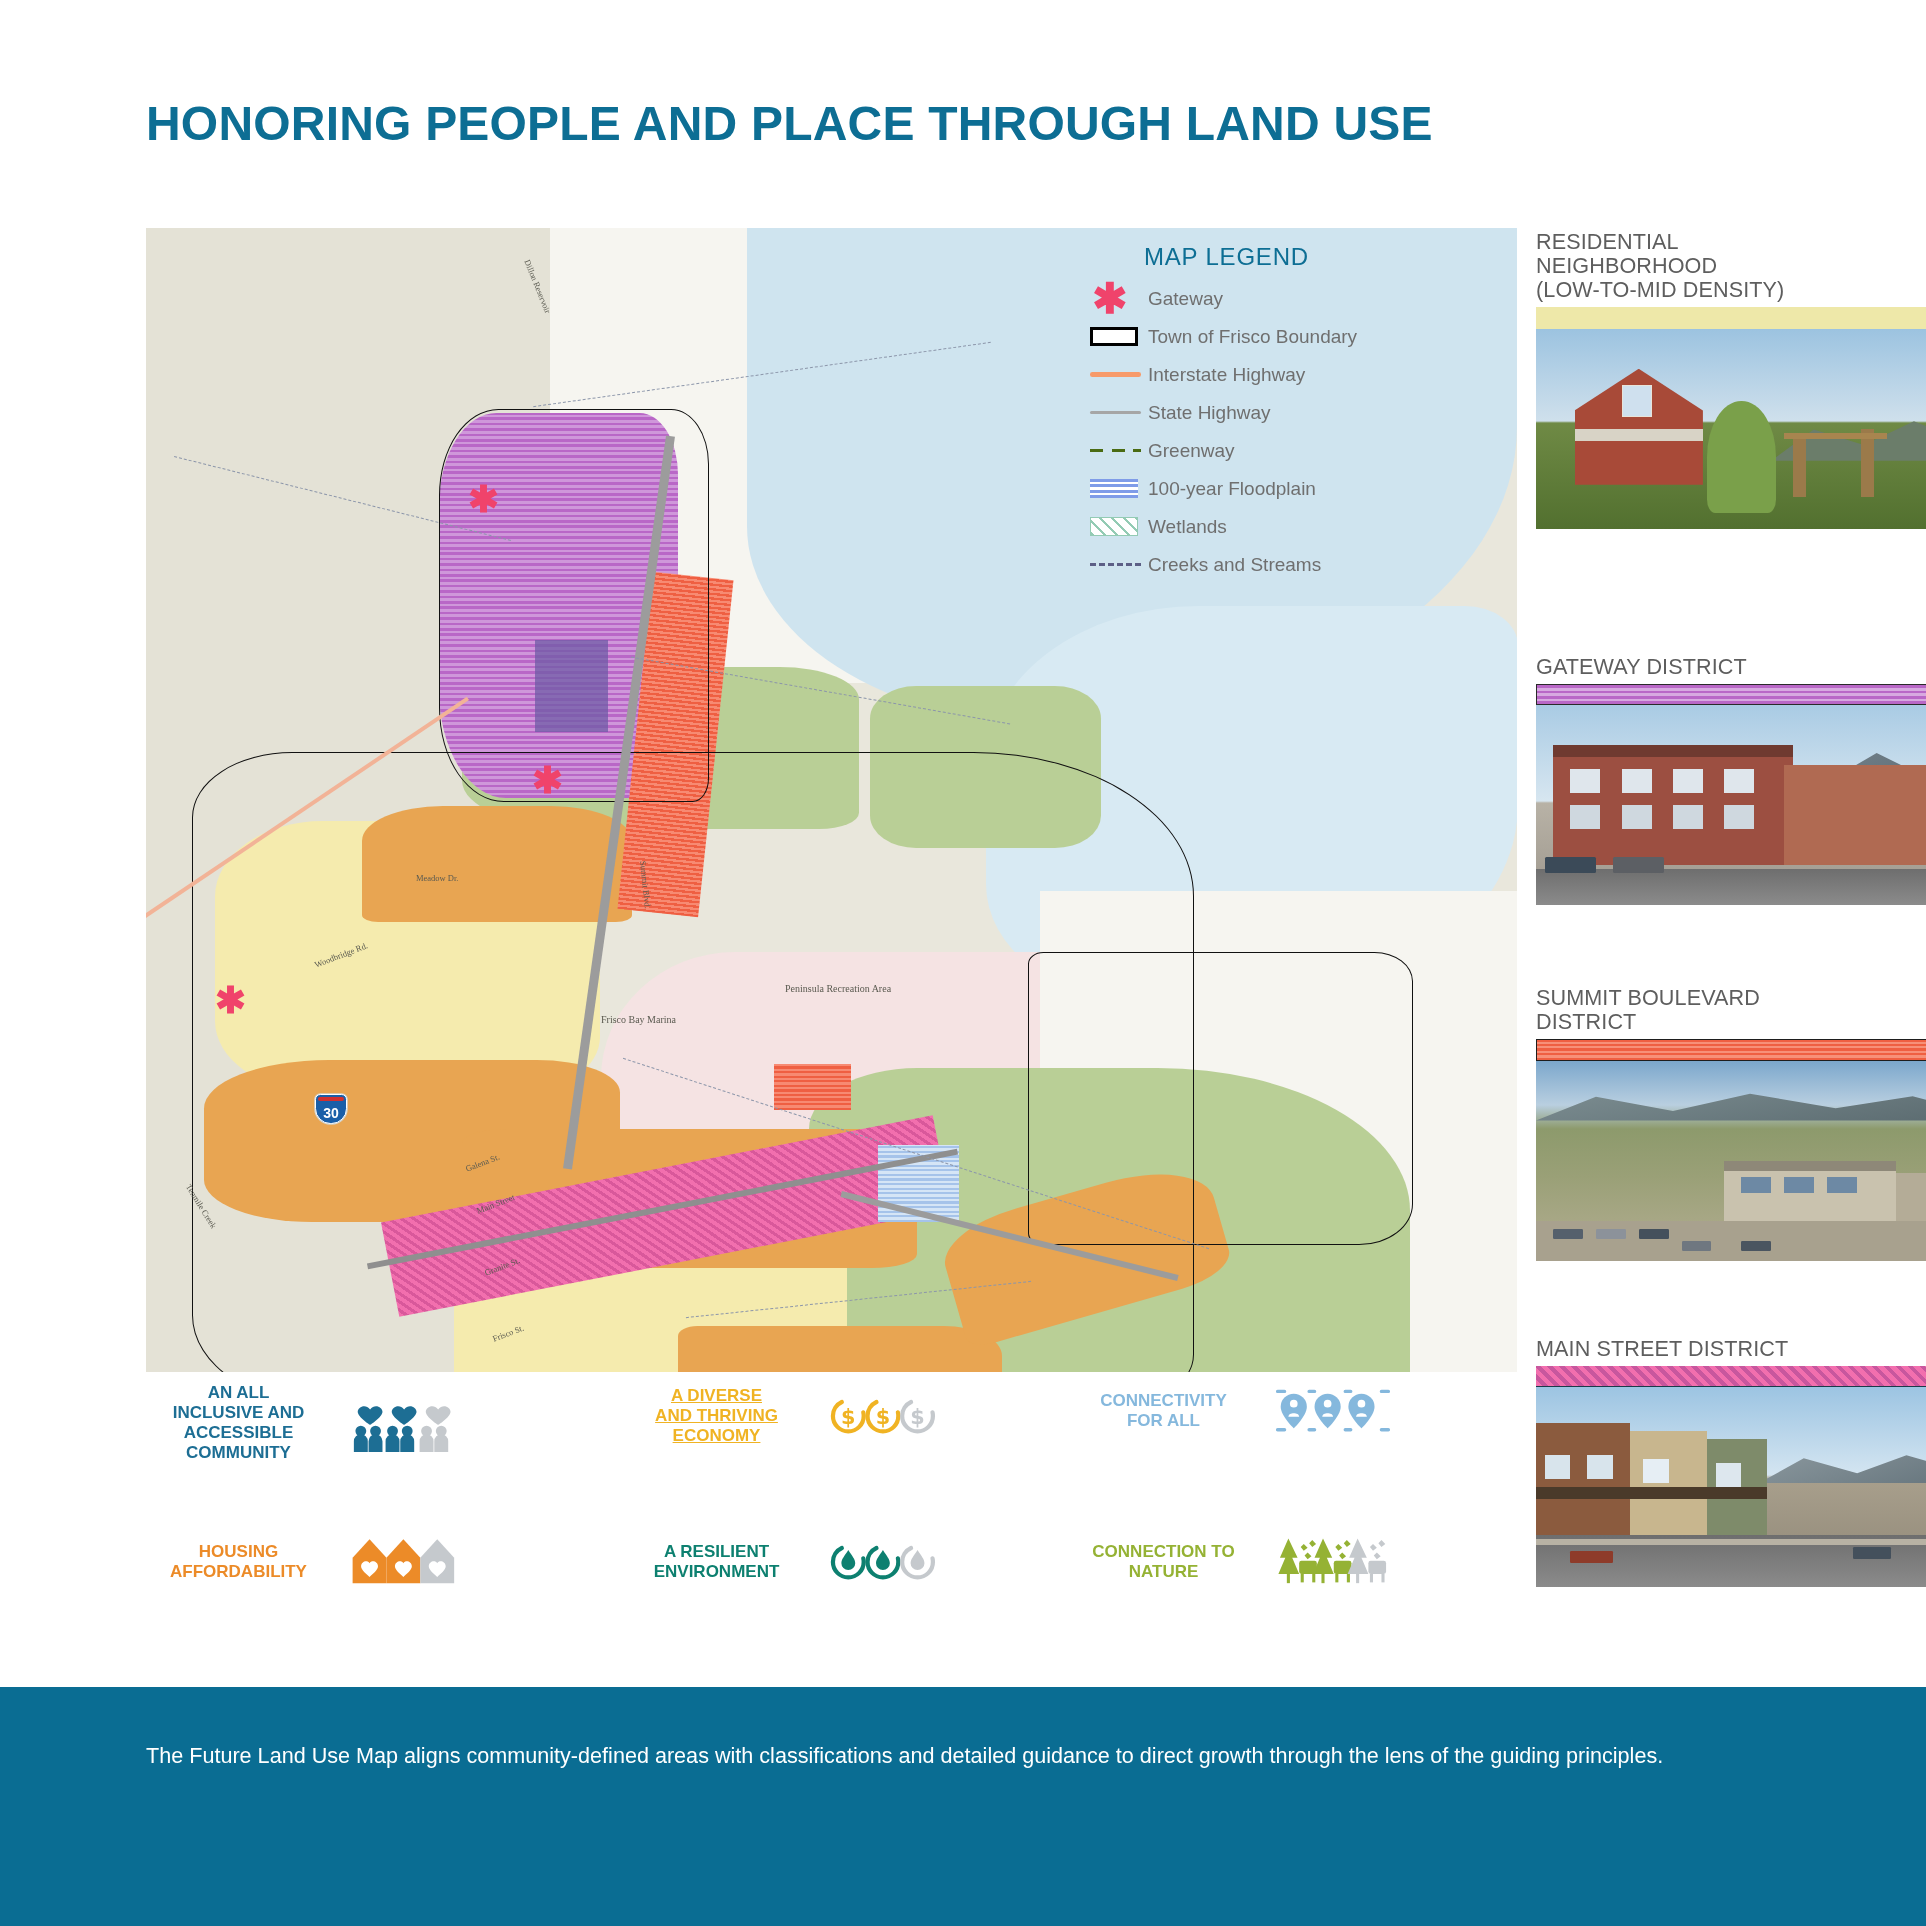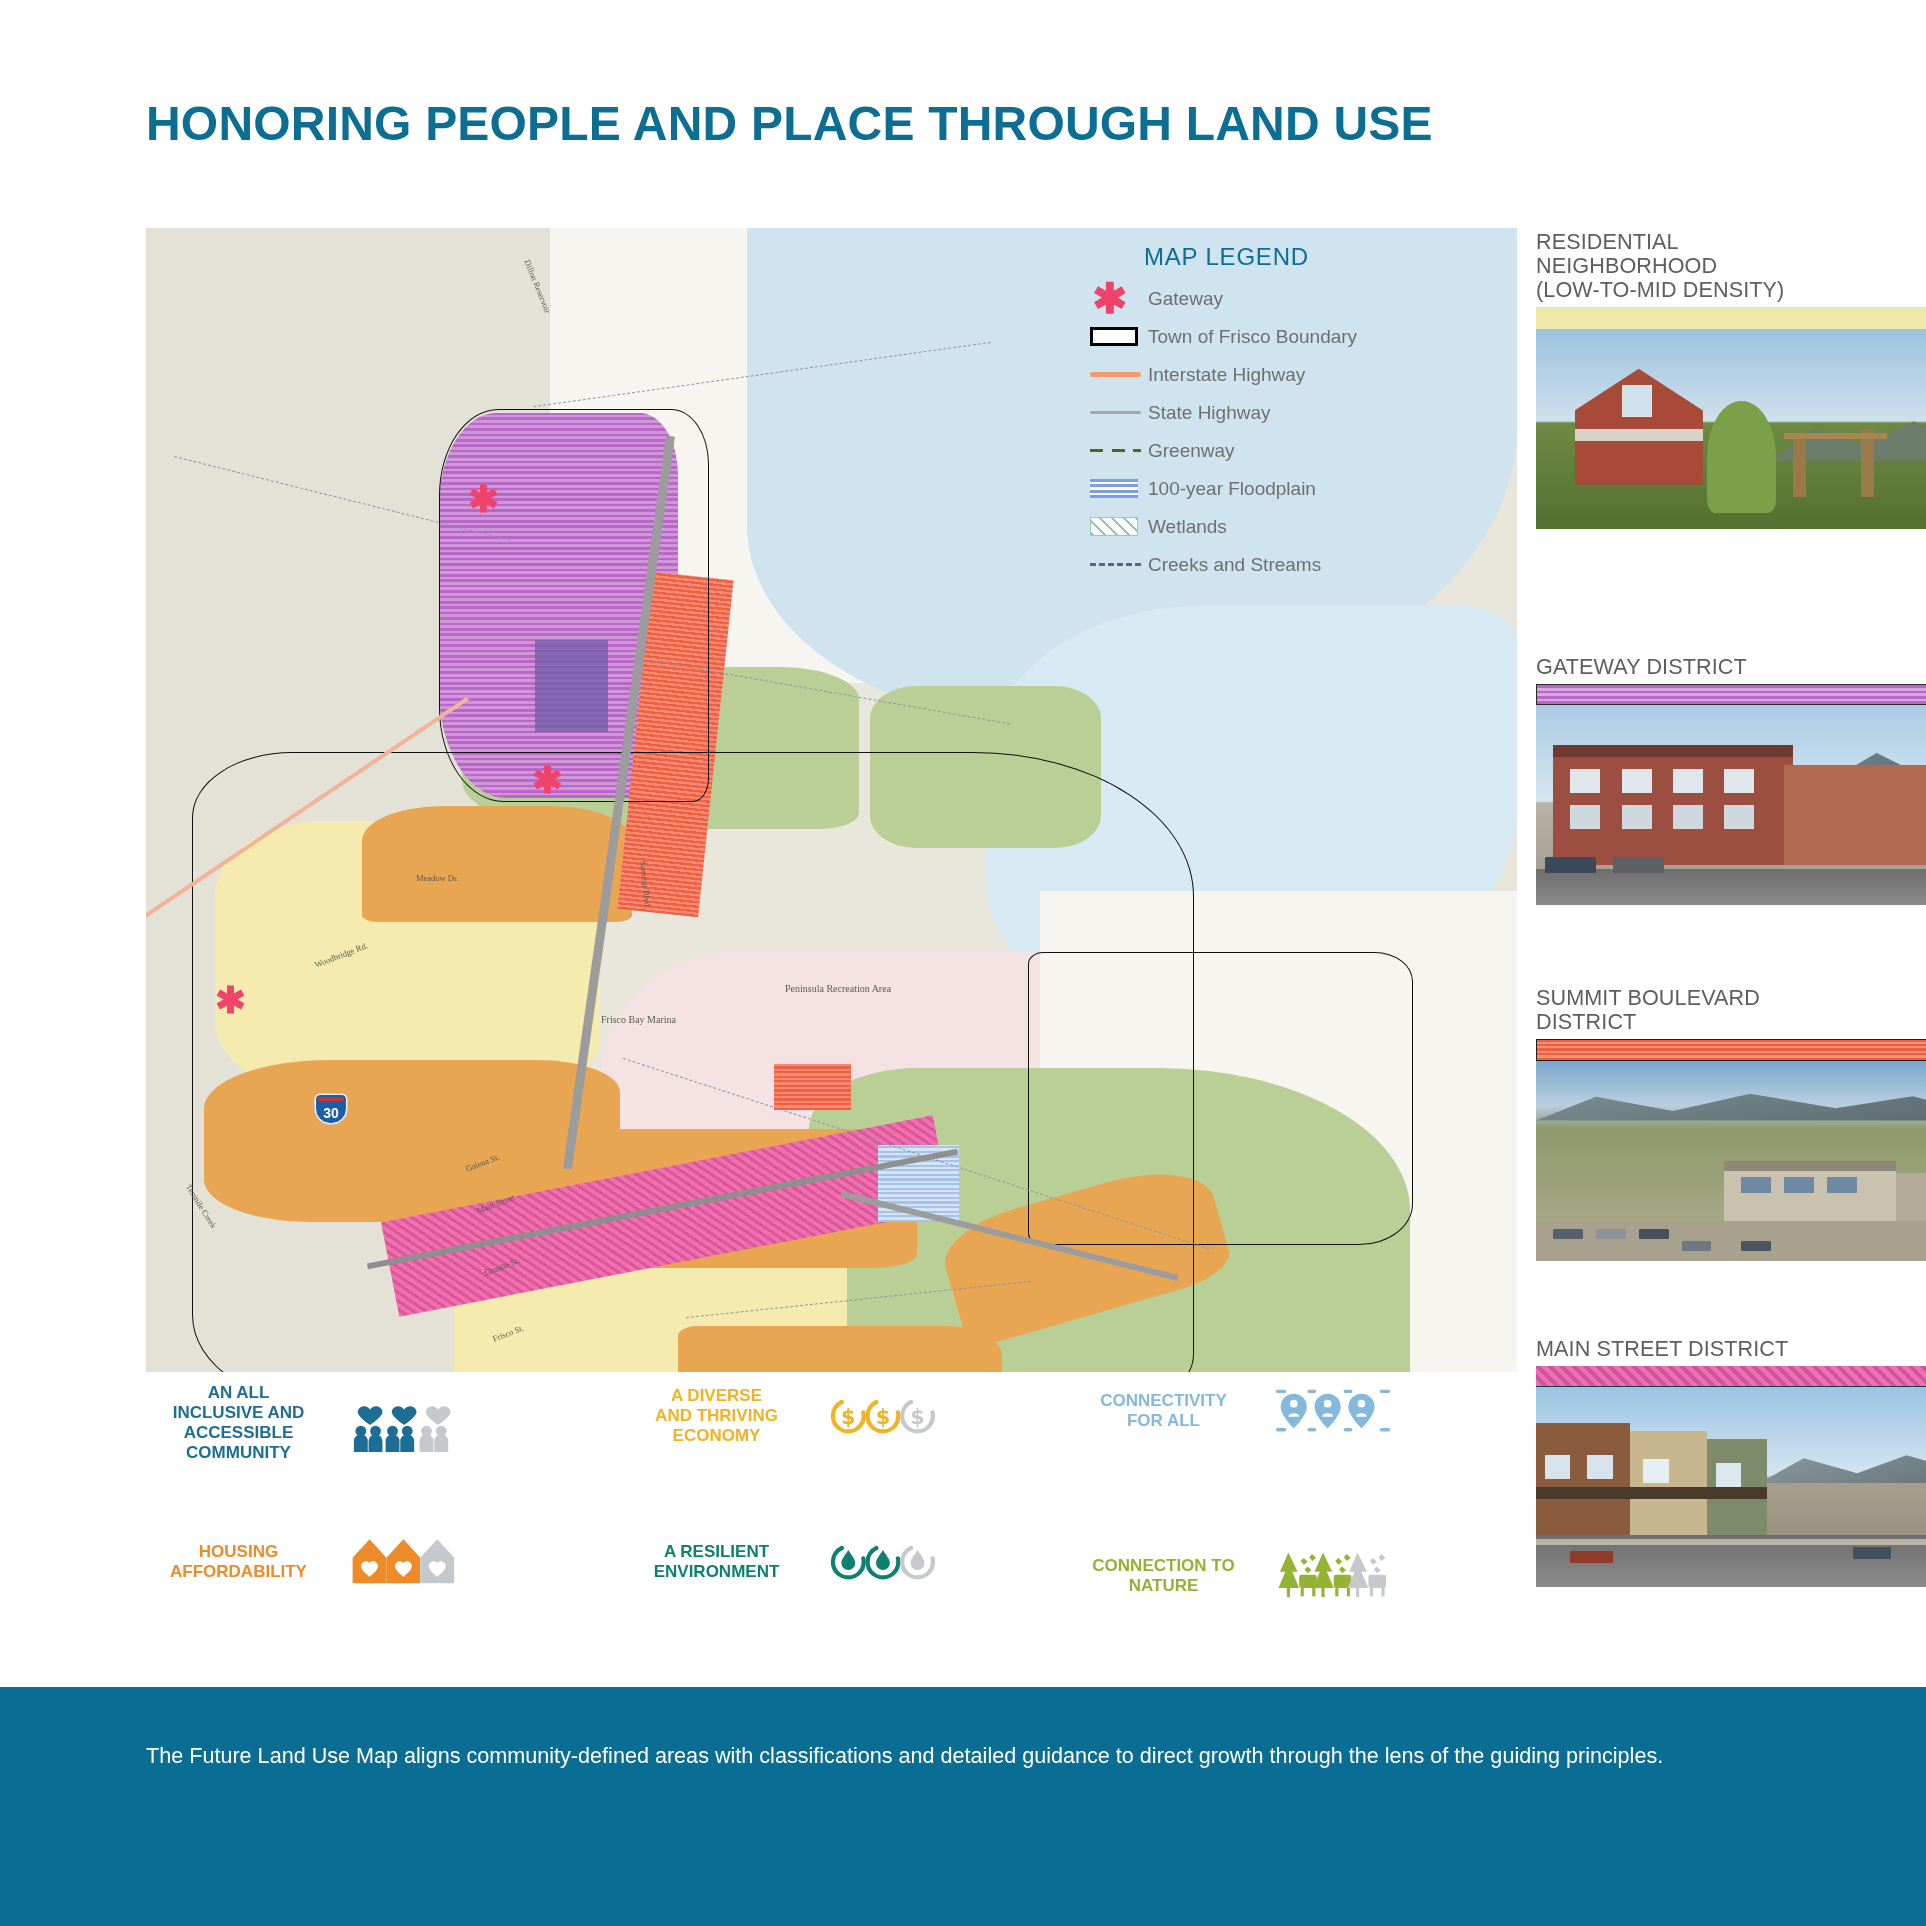--- a/index.html
+++ b/index.html
@@ -133,21 +133,21 @@
   .bld { position:absolute; }
 
   
   #principles { position:absolute; left:146px; top:1383px; width:1371px; }
   .prin { position:absolute; display:flex; align-items:center; }
   .prin-label { font-size:17px; font-weight:bold; line-height:1.18; text-align:center;
                 white-space:pre-line; width:185px; }
   .prin-icons { width:154px; display:flex; align-items:center; justify-content:center; gap:3.9px; }
 
   .c-inclusive { color:#1d6e94; }
-  .c-economy   { color:#f0b323; }
+  .c-economy   { color:#f0b323;text-decoration:underline; }
   .c-connect   { color:#85b8dd; }
   .c-housing   { color:#ec8b28; }
   .c-resilient { color:#0d8070; }
   .c-nature    { color:#95b234; }
 
   
   #footer {
     position:absolute; left:0; top:1687px; width:2542px; height:277px;
     background:#0a6d93;
   }
@@ -484,21 +484,21 @@
         </g>
         <g>
           <path d="M52 34c10 16 18 24 18 34a18 18 0 0 1-36 0c0-10 8-18 18-34z" fill="#0d8070"></path>
           <path d="M142 34c10 16 18 24 18 34a18 18 0 0 1-36 0c0-10 8-18 18-34z" fill="#0d8070"></path>
           <path d="M232 34c10 16 18 24 18 34a18 18 0 0 1-36 0c0-10 8-18 18-34z" fill="#c5c9cd"></path>
         </g>
       </svg>
     </div>
   </div>
 
-  <div class="prin" style="left:925px;top:168px;">
+  <div class="prin" style="left:925px;top:154px;">
     <div class="prin-label c-nature">CONNECTION TO
 NATURE</div>
     <div class="prin-icons">
       <svg width="116" height="50" viewBox="0 0 300 130" aria-hidden="true">
         <g fill="#95b234">
           <path d="M34 4 L58 54 H44 L62 96 H8 L26 54 H12 Z"></path>
             <rect x="30" y="94" width="8" height="26"></rect>
           <path d="M124 4 L148 54 H134 L152 96 H98 L116 54 H102 Z"></path>
             <rect x="120" y="94" width="8" height="26"></rect>
           <rect x="62" y="62" width="46" height="34" rx="6"></rect>

